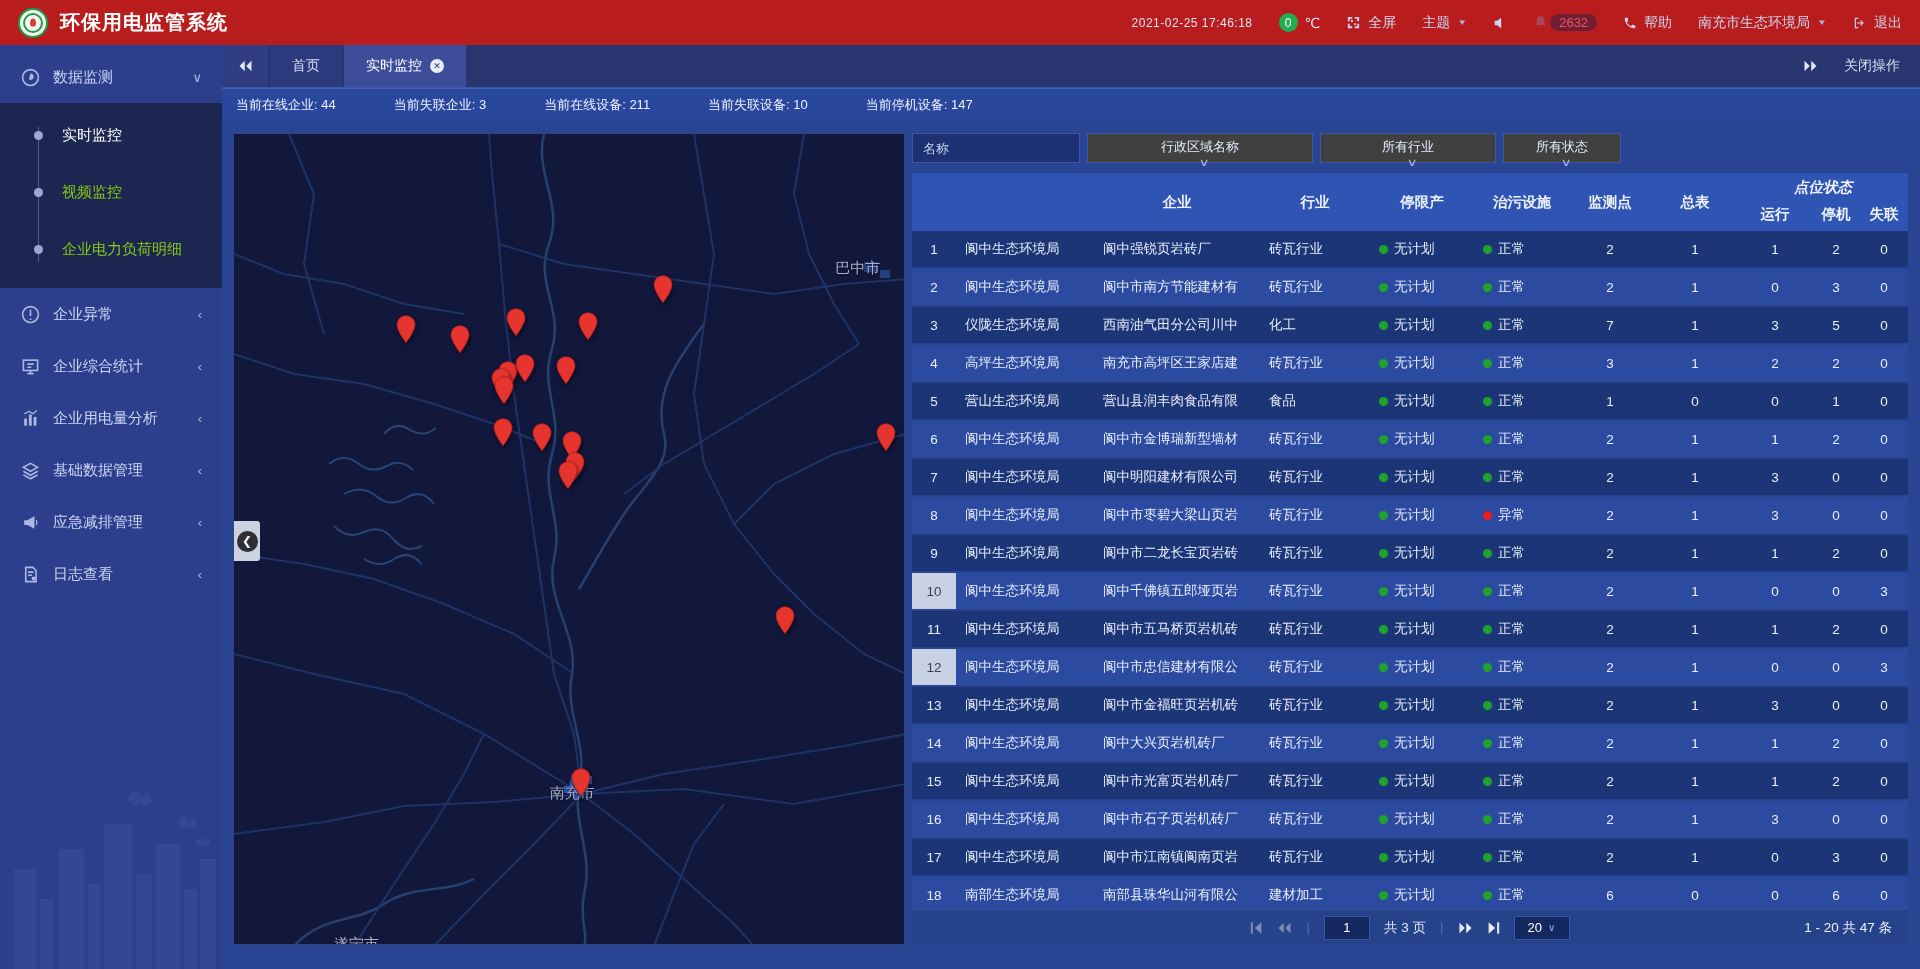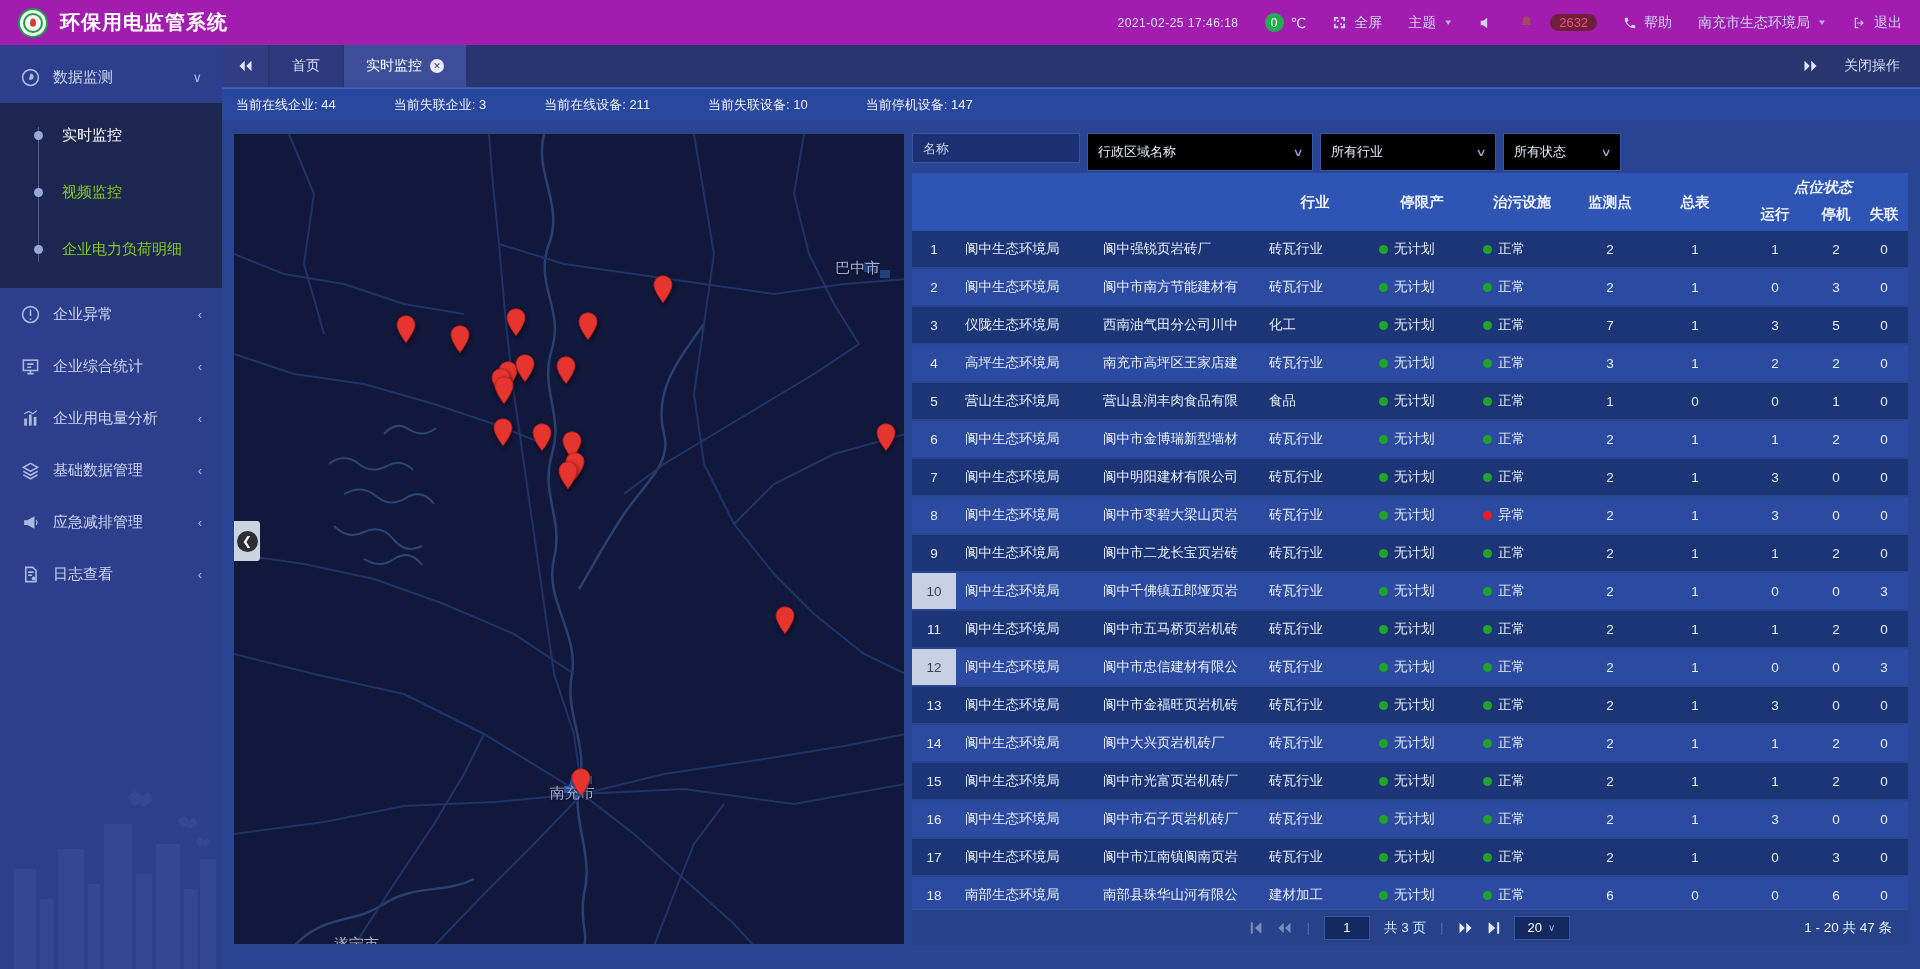--- a/index.html
+++ b/index.html
@@ -1,34 +1,34 @@
 <!DOCTYPE html>
 <html><head>
 <meta charset="utf-8">
 <style>
   * { margin:0; padding:0; box-sizing:border-box; }
   html,body { width:1920px; height:969px; overflow:hidden; background:#1a2156;
     font-family:"Liberation Sans","DejaVu Sans",sans-serif; }
 
   
-  .top-header { height:45px; background:#a21caf; display:flex; align-items:center; padding:0 18px; color:#dfe6fb; }
+  .top-header { height:45px; background:#b91c1c; display:flex; align-items:center; padding:0 18px; color:#dfe6fb; }
   .logo { width:30px; height:30px; border-radius:50%; background:#f4f8f2; border:2px solid #1d9e46;
           display:flex; align-items:center; justify-content:center; position:relative; flex:none; }
   .logo .ring { width:20px; height:20px; border-radius:50%; border:2px solid #1d9e46; position:relative; }
   .logo .core { position:absolute; left:50%; top:50%; width:6px; height:8px; transform:translate(-50%,-55%);
           background:#d2402e; border-radius:50% 50% 50% 50%/60% 60% 40% 40%; }
   .app-title { font-size:20px; font-weight:bold; color:#ffffff; margin-left:12px; letter-spacing:1px; }
   .header-right { margin-left:auto; display:flex; align-items:center; gap:26px; font-size:14px; color:#ccd5f1; }
   .hr-item { display:flex; align-items:center; gap:7px; cursor:pointer; }
   .datetime { font-size:12px; color:#dfe6fb; letter-spacing:.5px; }
   .temp-badge { width:19px; height:19px; border-radius:50%; background:#21ae50; color:#fff; font-size:12px;
           display:flex; align-items:center; justify-content:center; }
   .temp-unit { font-size:14px; color:#dfe6fb; }
   .caret { font-size:10px; transform:scaleY(.8); color:#aab6de; }
-  .bell-wrap { display:flex; align-items:center; gap:16px; opacity:.95; }
+  .bell-wrap { display:flex; align-items:center; gap:2px; opacity:.95; }
   .bell-badge { background:#6e1f35; color:#e85a6c; border-radius:9px; padding:1px 9px; font-size:13px; }
   svg.hicon { display:block; }
 
   
   .shell { display:flex; height:924px; }
 
   
   .sidebar { width:222px; background:#2c3e8c; position:relative; overflow:hidden; flex:none; }
   .menu { padding-top:6px; position:relative; z-index:2; }
   .menu-item { height:52px; display:flex; align-items:center; padding:0 20px; gap:13px;
@@ -70,22 +70,22 @@
                   display:flex; align-items:center; justify-content:center; cursor:pointer; }
   .map-collapse .cc { width:21px; height:21px; border-radius:50%; background:#2e2e36; color:#fff; font-size:12px;
                   display:flex; align-items:center; justify-content:center; }
 
   
   .right-panel { flex:1; height:812px; position:relative; display:flex; flex-direction:column; min-width:0; }
   .filters { height:30px; display:flex; gap:7px; margin-bottom:10px; flex:none; }
   .f-input { width:168px; background:#1d3172; border:1px solid #3c55a6; color:#e6ecfb; font-size:13px; padding:0 10px;
              font-family:inherit; }
   .f-input::placeholder { color:#c9d2ee; opacity:1; }
-  .f-select { background:#000000; border:1px solid #3c55a6; color:#e6ecfb; font-size:13px; padding:18px 10px;
-              display:flex; align-items:center; justify-content:space-between; cursor:pointer; }
+  .f-select { background:#404040; border:1px solid #3c55a6; color:#e6ecfb; font-size:13px; padding:4px 10px;
+              display:flex; align-items:center; justify-content:space-between; cursor:pointer;flex-direction:column; }
   .f-select .chev { color:#9fb0dd; font-size:11px; transform:scaleX(1.4); margin-left:8px; }
 
   .table-wrap { flex:1; overflow:hidden; display:flex; flex-direction:column; }
   .tgrid { display:grid; grid-template-columns:44px 138px 166px 110px 104px 96px 80px 90px 70px 52px 44px; }
   .thead { height:58px; background:#2e54b4; color:#eef2fc; font-size:14.5px; font-weight:bold;
            grid-template-rows:24px 34px; flex:none; }
   .th-main { grid-row:1 / span 2; display:flex; align-items:center; justify-content:center; }
   .th-group { grid-column:9 / span 3; grid-row:1; display:flex; align-items:flex-end; justify-content:center;
               font-style:italic; padding-bottom:0; }
   .th-sub { grid-row:2; display:flex; align-items:center; justify-content:center; }
@@ -432,20 +432,21 @@
           </div>
           <div class="f-select" style="width:118px">
             <span>所有状态</span>
             <span class="chev">∨</span>
           </div>
         </div>
 
         <div class="table-wrap">
           <div class="tgrid thead" id="thead">
               <div class="th-main" style="grid-column: 1;"></div>
+              <div class="th-main" style="grid-column: 3;">企业</div>
               <div class="th-main" style="grid-column: 4;">行业</div>
               <div class="th-main" style="grid-column: 5;">停限产</div>
               <div class="th-main" style="grid-column: 6;">治污设施</div>
               <div class="th-main" style="grid-column: 7;">监测点</div>
               <div class="th-main" style="grid-column: 8;">总表</div>
               <div class="th-group">点位状态</div>
               <div class="th-sub" style="grid-column: 9;">运行</div>
               <div class="th-sub" style="grid-column: 10;">停机</div>
               <div class="th-sub" style="grid-column: 11;">失联</div>
             </div>

